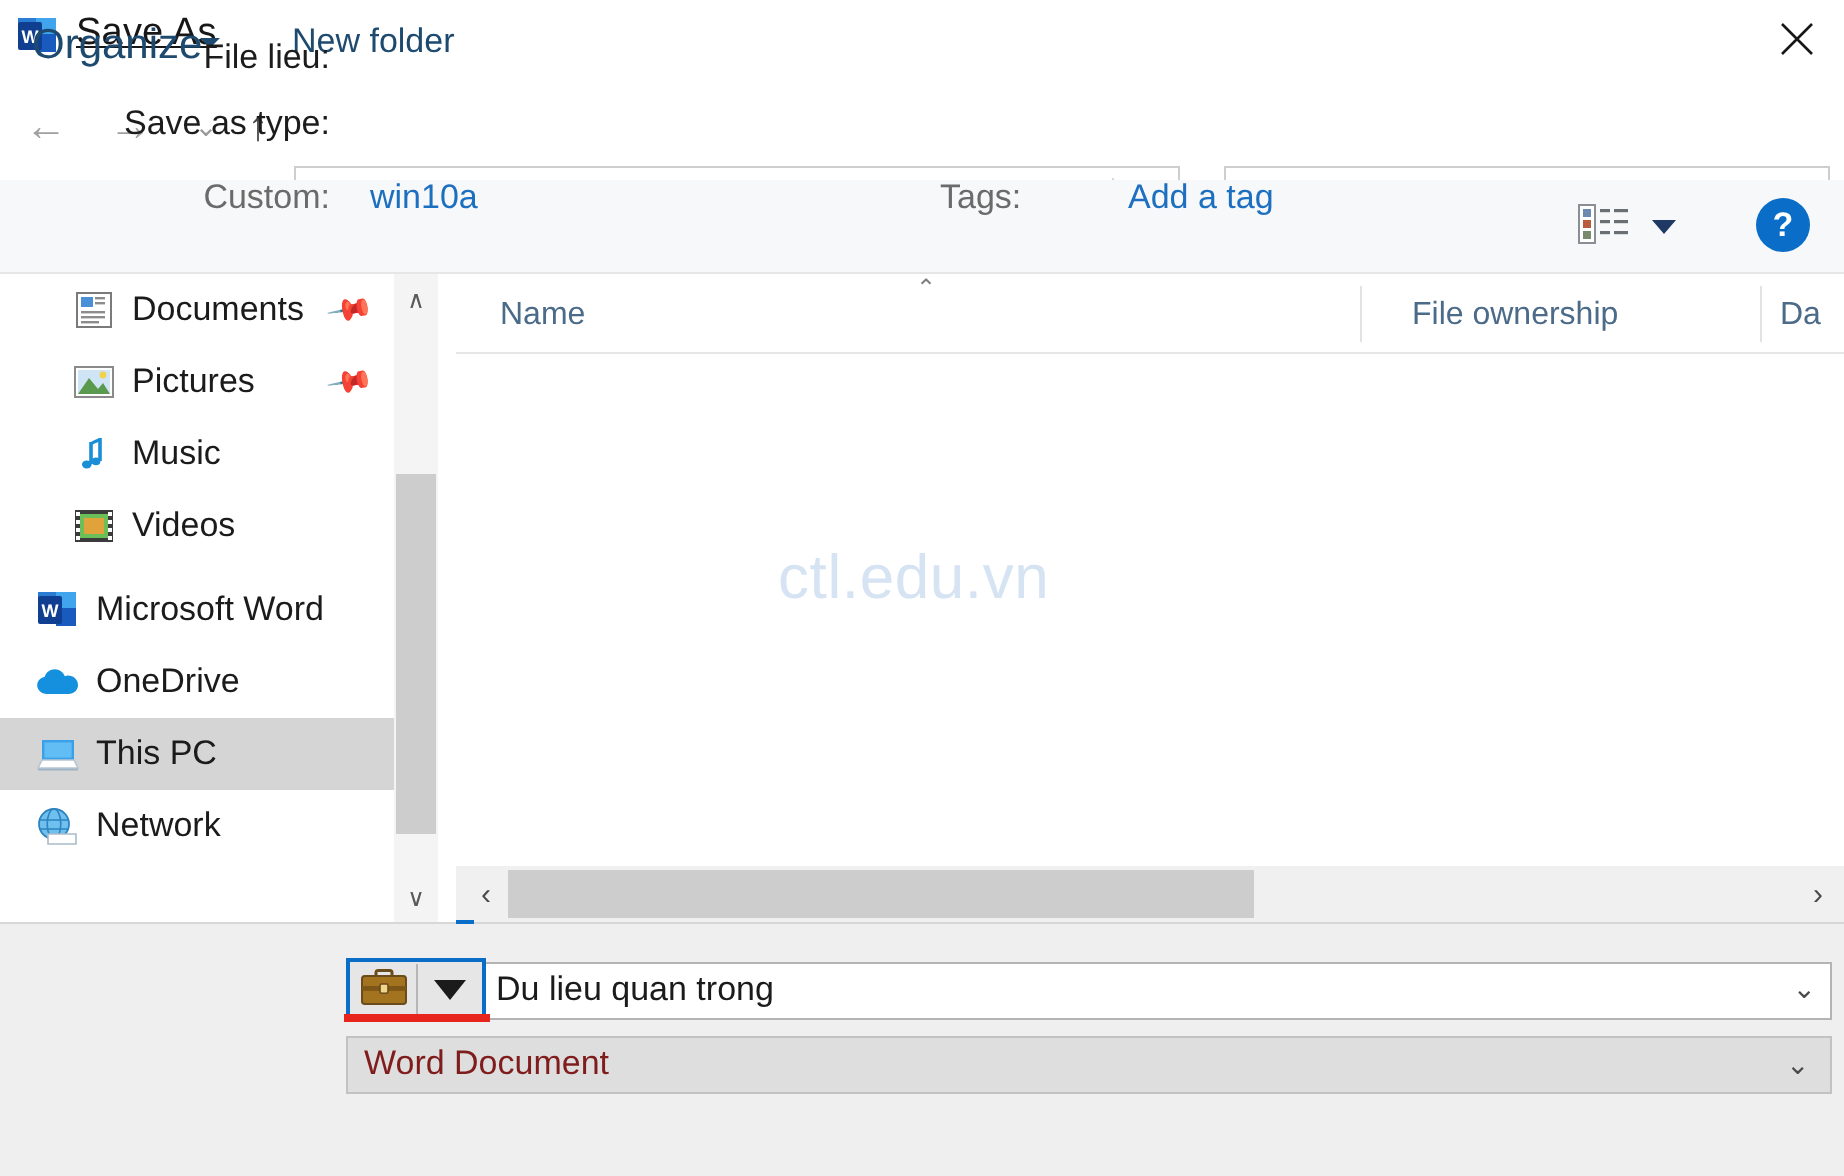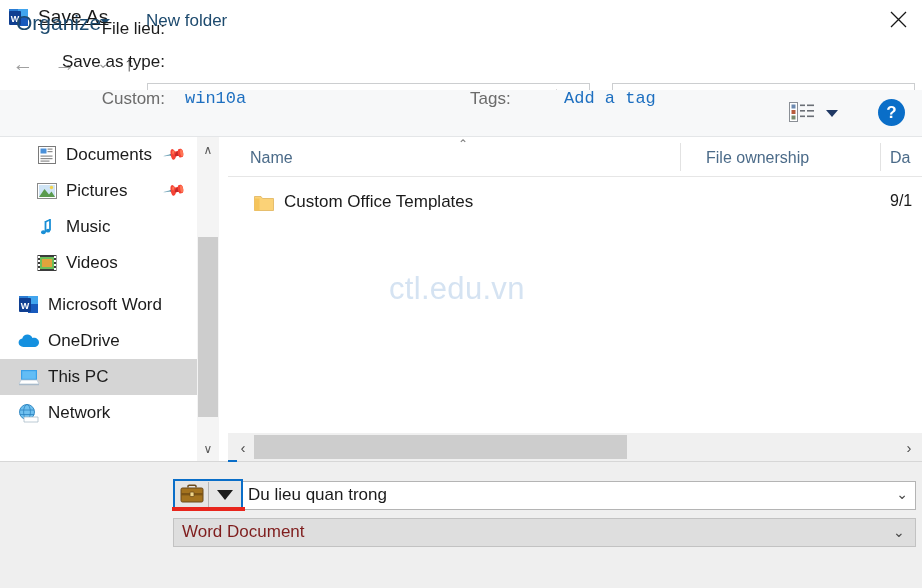--- a/index.html
+++ b/index.html
@@ -392,21 +392,20 @@
     left: 470px; top: 89px;
     font-size: 17px;
     color: #6b6b6b;
     white-space: nowrap;
   }
   .link-value {
     position: absolute;
     font-size: 17px;
     color: #1d6fc0;
     white-space: nowrap;
-    font-family: Liberation Mono, monospace;
   }
   .val-authors { left: 185px; top: 89px; }
   .val-tags { left: 564px; top: 89px; }
 
   .filename-combo {
     position: absolute;
     left: 173px; top: 481px;
     width: 743px; height: 29px;
     border: 1px solid #b4b4b4;
     background: #ffffff;
@@ -698,30 +697,20 @@
   <div class="listpane">
     <div class="col-headers">
       <span class="sort-arrow">⌃</span>
       <span class="col-h col-name">Name</span>
       <span class="col-sep sep-1"></span>
       <span class="col-h col-owner">File ownership</span>
       <span class="col-sep sep-2"></span>
       <span class="col-h col-date">Da</span>
     </div>
 
-    <div class="file-row">
-      <span class="folder-ico">
-        <svg width="20" height="17" viewBox="0 0 20 17">
-          <path d="M0.5 1.5 L7 1.5 L8.5 3.5 L19.5 3.5 L19.5 15.5 L0.5 15.5 Z" fill="#fbd277" stroke="#e0b35a" stroke-width="0.8"></path>
-          <path d="M0.5 3.5 L5.5 3.5 L5.5 15.5 L0.5 15.5 Z" fill="#f5c45b"></path>
-        </svg>
-      </span>
-      <span class="file-name">Custom Office Templates</span>
-      <span class="file-date">9/1</span>
-    </div>
   </div>
 
   <span class="watermark">ctl.edu.vn</span>
 
   <div class="hscroll">
     <span class="harrow left">‹</span>
     <div class="hthumb"></div>
     <span class="harrow right">›</span>
   </div>
   <div class="pane-bottom-border"></div>

